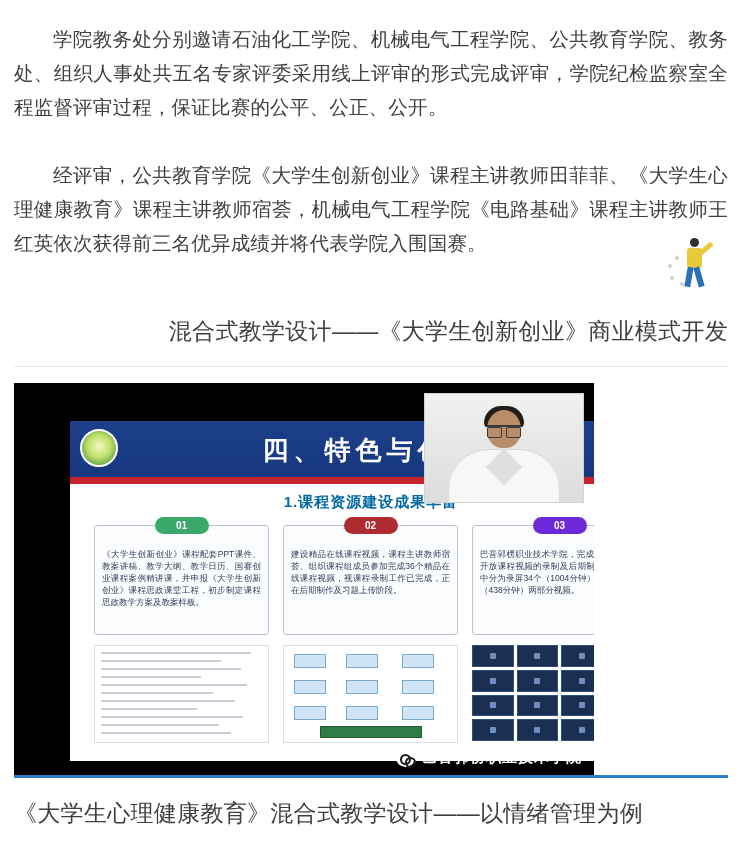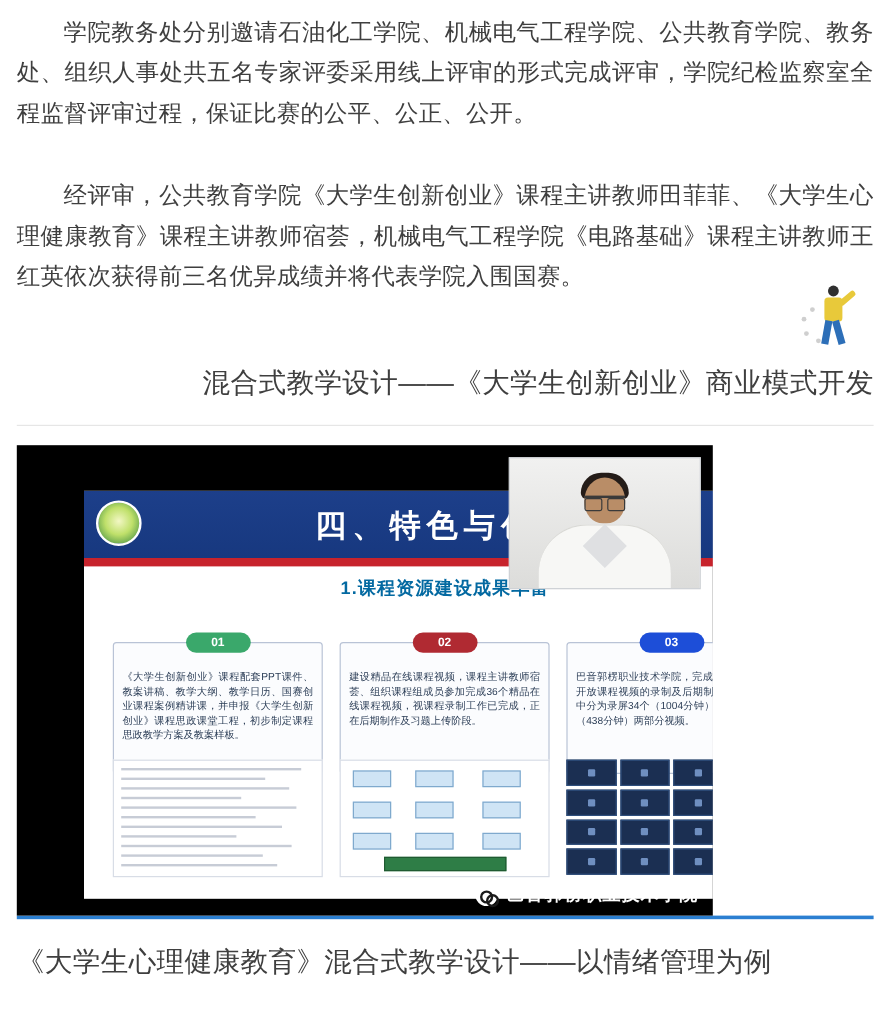--- a/index.html
+++ b/index.html
@@ -25,21 +25,21 @@
     font-size: 19.5px;
     line-height: 34px;
     color: #3f3f3f;
     text-align: justify;
     text-indent: 2em;
     margin: 0;
     padding: 0 14px 0 14px;
     letter-spacing: 0.2px;
   }
   .para-1 {
-    padding-top: 10px;
+    padding-top: 22px;
   }
   .para-2 {
     padding-top: 34px;
   }
   .section-heading {
     font-size: 23px;
     line-height: 34px;
     color: #3f3f3f;
     padding: 0 14px;
     margin-top: 54px;
@@ -113,21 +113,20 @@
     font-size: 15px;
     font-weight: bold;
     letter-spacing: 1px;
   }
   .cards {
     position: absolute;
     left: 24px; top: 104px;
     width: 554px;
     display: flex;
     gap: 14px;
-    margin-top: 22px;
   }
   .card {
     width: 175px;
     min-height: 110px;
     border: 1px solid #b9c3d6;
     border-radius: 3px;
     background: #fbfcfe;
     position: relative;
     padding: 22px 7px 6px 7px;
     box-sizing: border-box;
@@ -141,21 +140,21 @@
     height: 17px;
     border-radius: 9px;
     color: #ffffff;
     font-size: 10px;
     font-weight: bold;
     line-height: 17px;
     text-align: center;
   }
   .card.c1 .badge { background: #3aa86b; }
   .card.c2 .badge { background: #b02a32; }
-  .card.c3 .badge { background: #1d4ed8; }
+  .card.c3 .badge { background: #6d28d9; }
   .card .card-text {
     font-size: 8.5px;
     line-height: 12px;
     color: #2c3e57;
     text-align: justify;
   }
   .thumbs {
     position: absolute;
     left: 24px; top: 224px;
     width: 554px;

